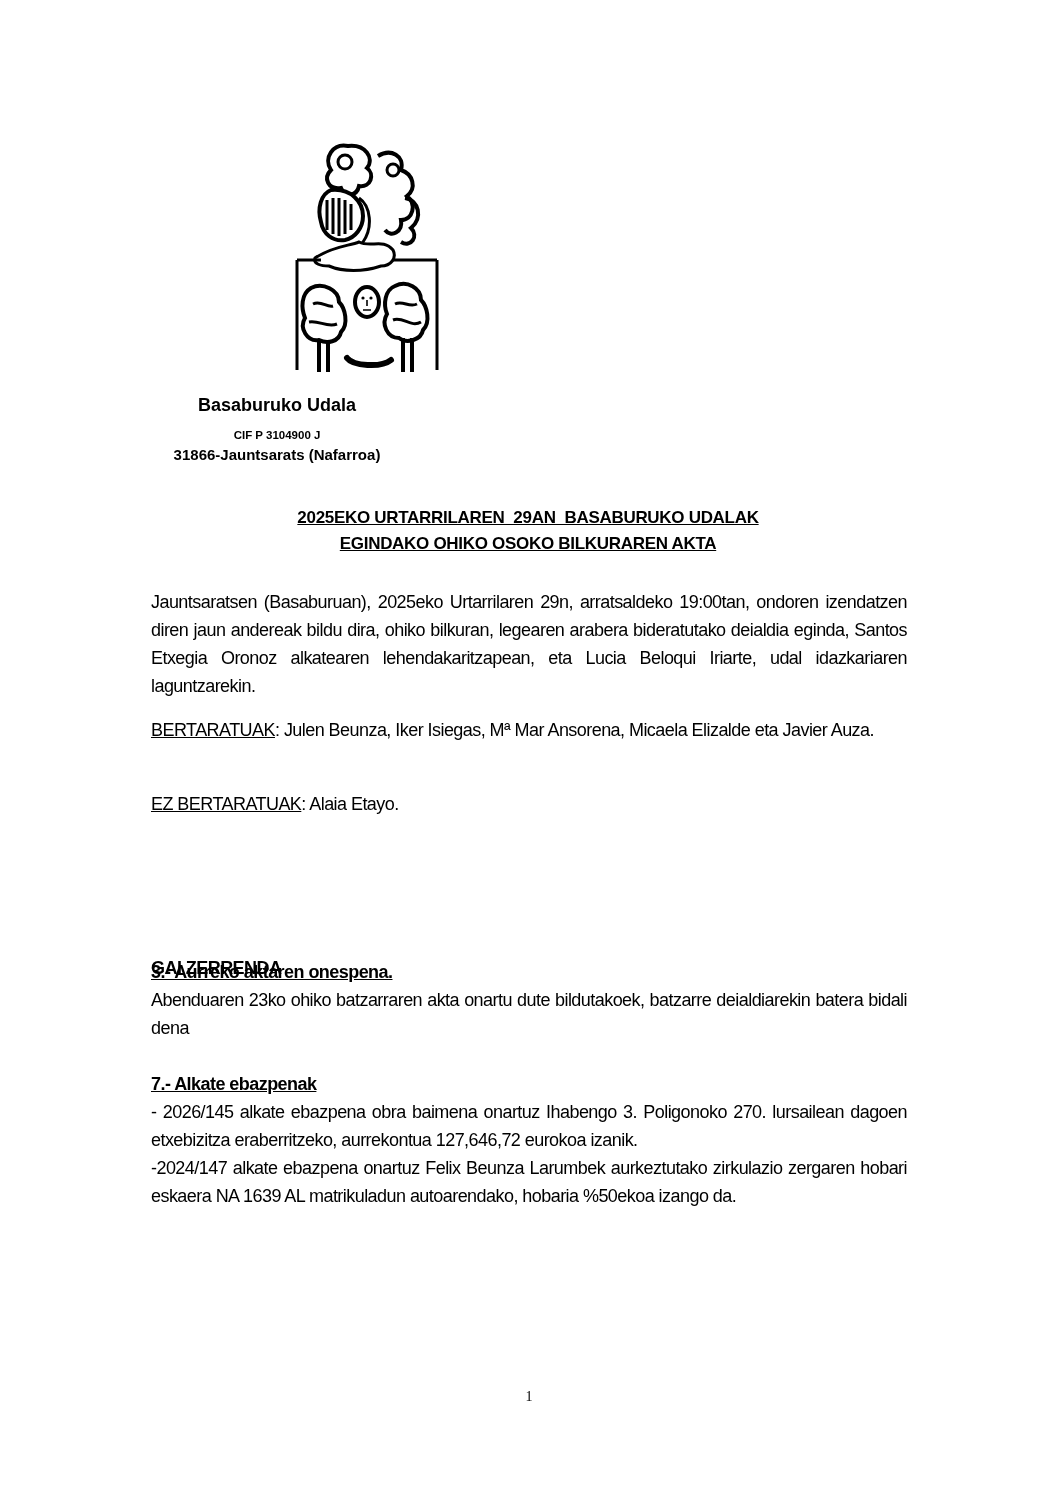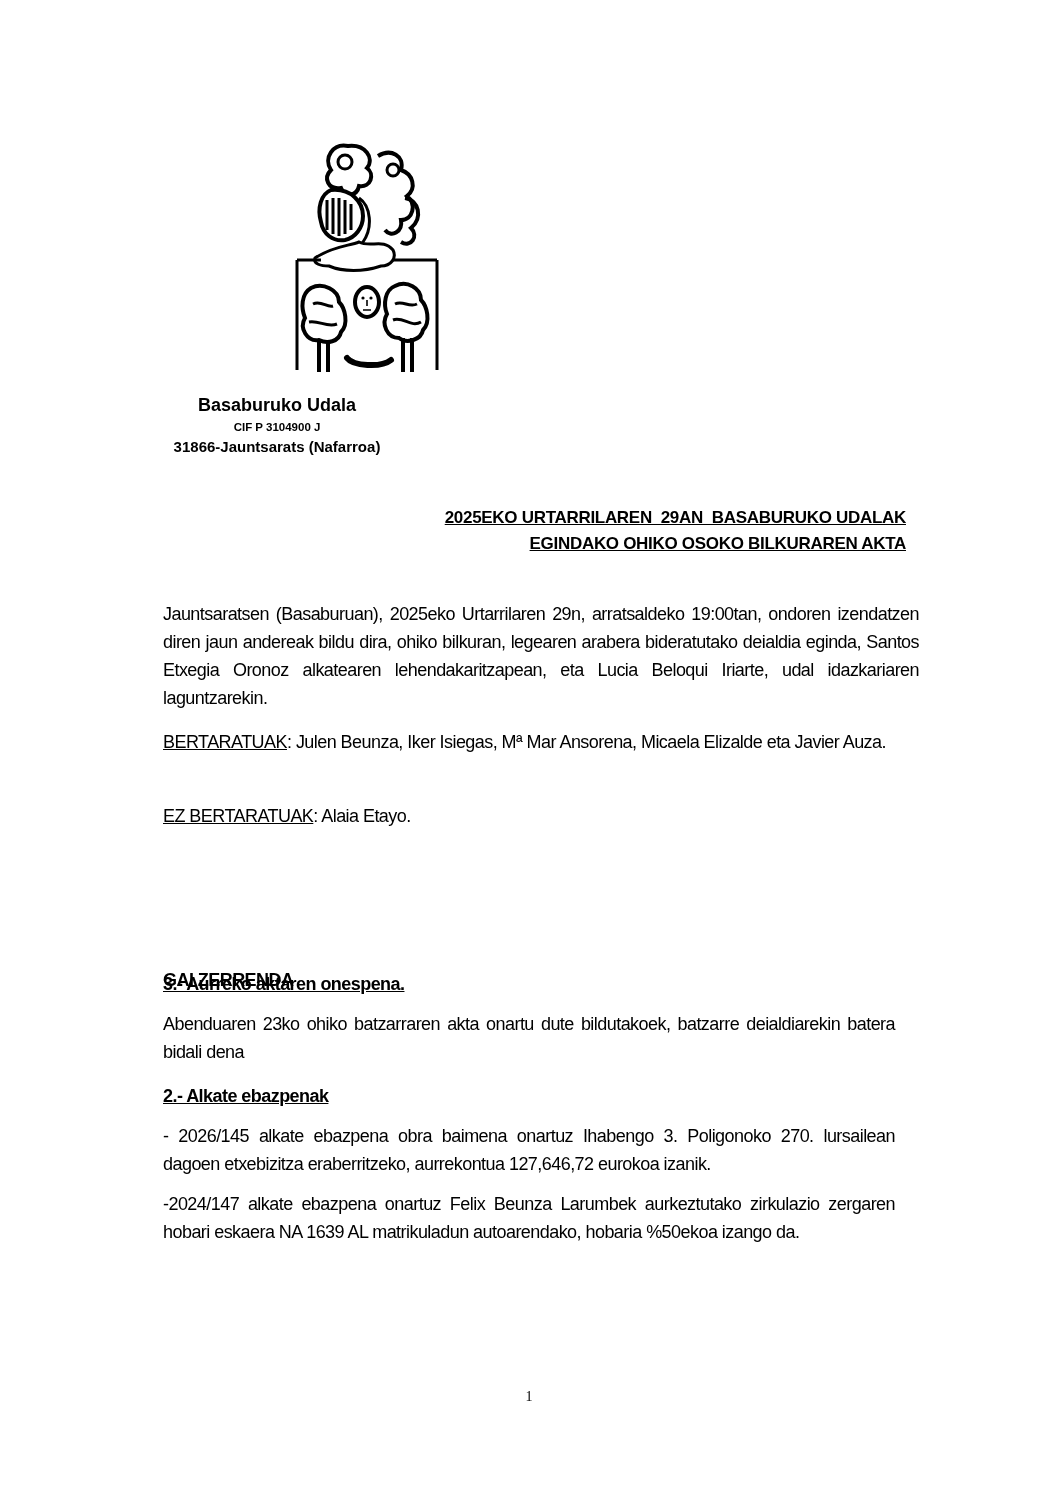--- a/index.html
+++ b/index.html
@@ -4,24 +4,24 @@
   <style>
     html, body { margin: 0; padding: 0; background: #ffffff; }
     body { width: 1058px; height: 1497px; position: relative; overflow: hidden; color: #000; }
     .page { position: absolute; left: 0; top: 0; width: 968px; height: 1497px; background: #fff; }
 
     .crest { position: absolute; left: 293px; top: 138px; width: 148px; height: 234px; }
 
     .org { position: absolute; left: 150px; top: 393px; width: 254px; text-align: center;
            font-family: "Liberation Sans", sans-serif; font-weight: bold; }
     .org-name { font-size: 18px; line-height: 24px; }
-    .org-cif { font-size: 11.5px; line-height: 20px; margin-top: 0; }
+    .org-cif { font-size: 11.5px; line-height: 20px; margin-top: 8px; }
     .org-addr { font-size: 15px; line-height: 20px; }
 
-    .title { position: absolute; left: 150px; top: 505px; width: 756px; text-align: right;
+    .title { position: absolute; left: 150px; top: 505px; width: 756px; text-align: center;
              font-family: "Liberation Sans", sans-serif; font-weight: bold; font-size: 17px;
              line-height: 26px; text-decoration: underline; letter-spacing: -0.3px; }
     .title div { white-space: pre; }
 
     .body { position: absolute; left: 151px; width: 756px;
             font-family: "Liberation Sans", sans-serif; font-size: 18px; line-height: 28px;
             transform-origin: left top; }
     .narrow { font-stretch: condensed; letter-spacing: -0.55px; }
     .just { text-align: justify; text-align-last: left; }
     .u { text-decoration: underline; }
@@ -30,21 +30,21 @@
     .p1 { top: 588px; }
     .p2 { top: 716px; }
     .p3 { top: 790px; }
     .p4 { top: 836px; }
     .h-gai { top: 954px; }
     .s1 { top: 958px; }
     .s2 { top: 1070px; }
 
     .page-num { position: absolute; left: 519px; top: 1389px; width: 20px; text-align: center;
                 font-family: "Liberation Serif", serif; font-size: 14px; }
-    p { margin: 12px; }
+    p { margin: 0; }
   </style>
 </head>
 <body>
 
 <div class="page">
 
   <svg class="crest" viewBox="0 0 148 234">
 
     <path d="M55 8 C40 5 30 20 38 32 C30 40 35 52 48 50 C52 60 64 58 66 48 C78 50 82 36 74 30 C82 20 72 6 55 8 Z" fill="#fff" stroke="#000" stroke-width="4"></path>
     <circle cx="52" cy="24" r="7" fill="none" stroke="#000" stroke-width="3"></circle>
@@ -97,19 +97,19 @@
 
 
   <p class="body narrow b h-gai">GAI ZERRENDA</p>
 
   <div class="body narrow just s1">
     <p class="b u">3.- Aurreko aktaren onespena.</p>
     <p>Abenduaren 23ko ohiko batzarraren akta onartu dute bildutakoek, batzarre deialdiarekin batera bidali dena</p>
   </div>
 
   <div class="body narrow just s2">
-    <p class="b u">2.- Alkate ebazpenak</p>
+    <p class="b u">7.- Alkate ebazpenak</p>
     <p>- 2026/145  alkate ebazpena obra baimena onartuz Ihabengo 3. Poligonoko 270. lursailean dagoen etxebizitza eraberritzeko, aurrekontua 127,646,72 eurokoa izanik.</p>
     <p>-2024/147 alkate ebazpena onartuz Felix Beunza Larumbek aurkeztutako  zirkulazio zergaren hobari eskaera NA 1639 AL matrikuladun autoarendako, hobaria %50ekoa izango da.</p>
   </div>
 
   <div class="page-num">1</div>
 </div>
 
 </body></html>

